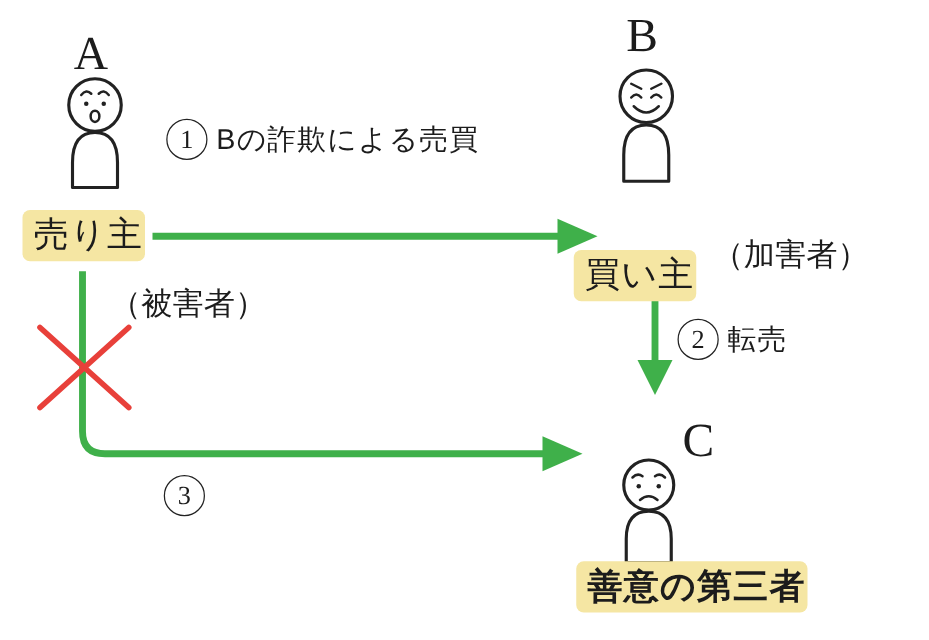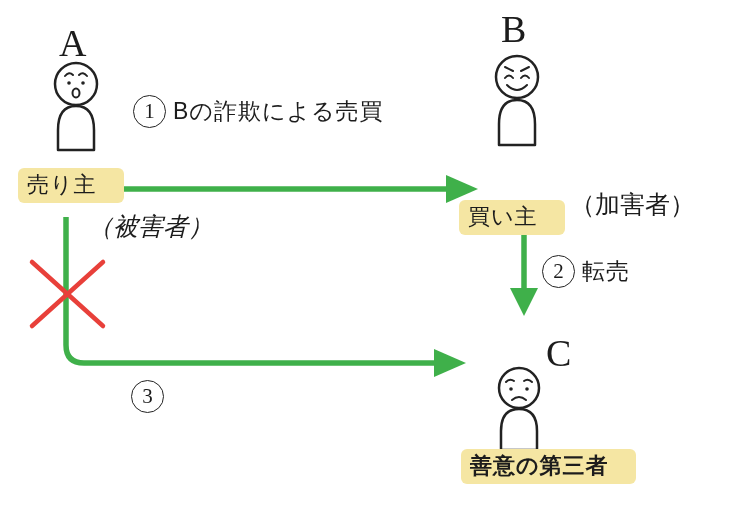--- a/index.html
+++ b/index.html
@@ -40,38 +40,38 @@
     color: var(--ink);
     line-height: 1;
   }
   .letter-a { left: 59px;  top: 24px; }
   .letter-b { left: 501px; top: 10px; }
   .letter-c { left: 546px; top: 334px; }
 
   .tag {
     background: var(--label-bg);
     border-radius: 6px;
-    font-size: 22px;
+    font-size: 28px;
     line-height: 1;
-    padding: 6px 27px 7px 9px;
+    padding: 6px 1px 7px 9px;
     letter-spacing: 1px;
     color: var(--ink);
     white-space: nowrap;
   }
   .tag-seller { left: 18px;  top: 168px; }
   .tag-buyer  { left: 459px; top: 168px; margin-top: 32px; }
   .tag-third  { left: 461px; top: 449px; font-weight: bold; }
 
   .note {
     font-size: 25px;
     line-height: 1;
     white-space: nowrap;
     color: var(--ink);
   }
-  .note-victim { left: 88px;  top: 214px; font-style: italic; }
+  .note-victim { left: 88px;  top: 231px; }
   .note-perp   { left: 570px; top: 192px; text-align: right; }
 
   .step {
     display: flex;
     align-items: center;
     gap: 7px;
     white-space: nowrap;
   }
   .step-1 { left: 133px; top: 95px; }
   .step-2 { left: 542px; top: 255px; }

